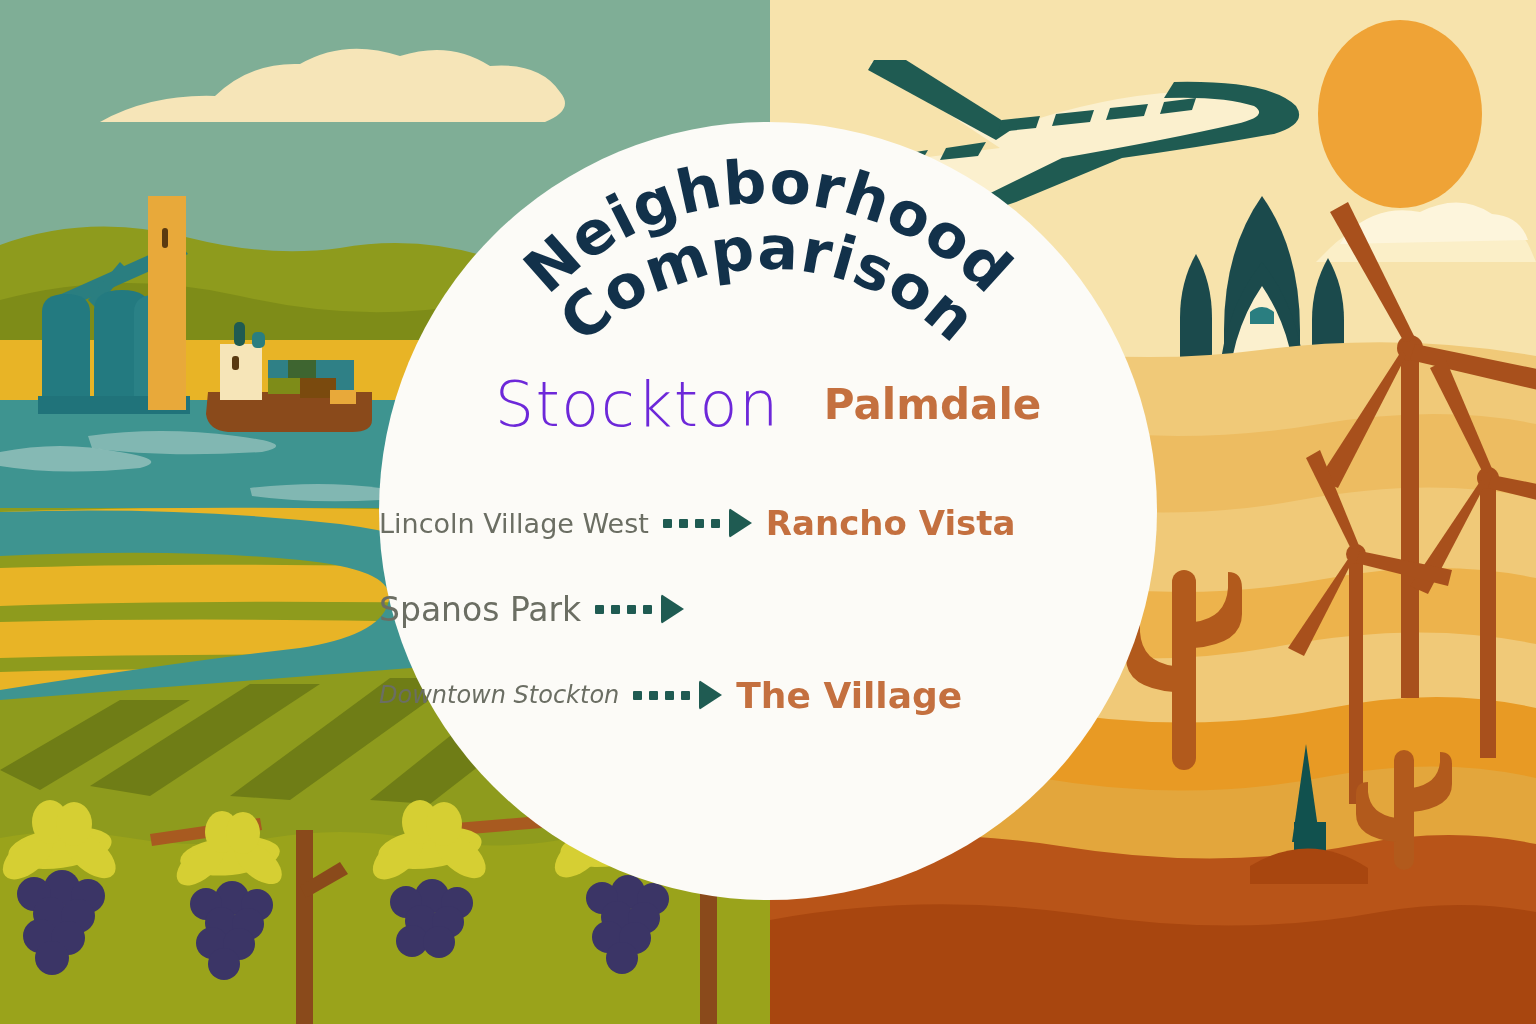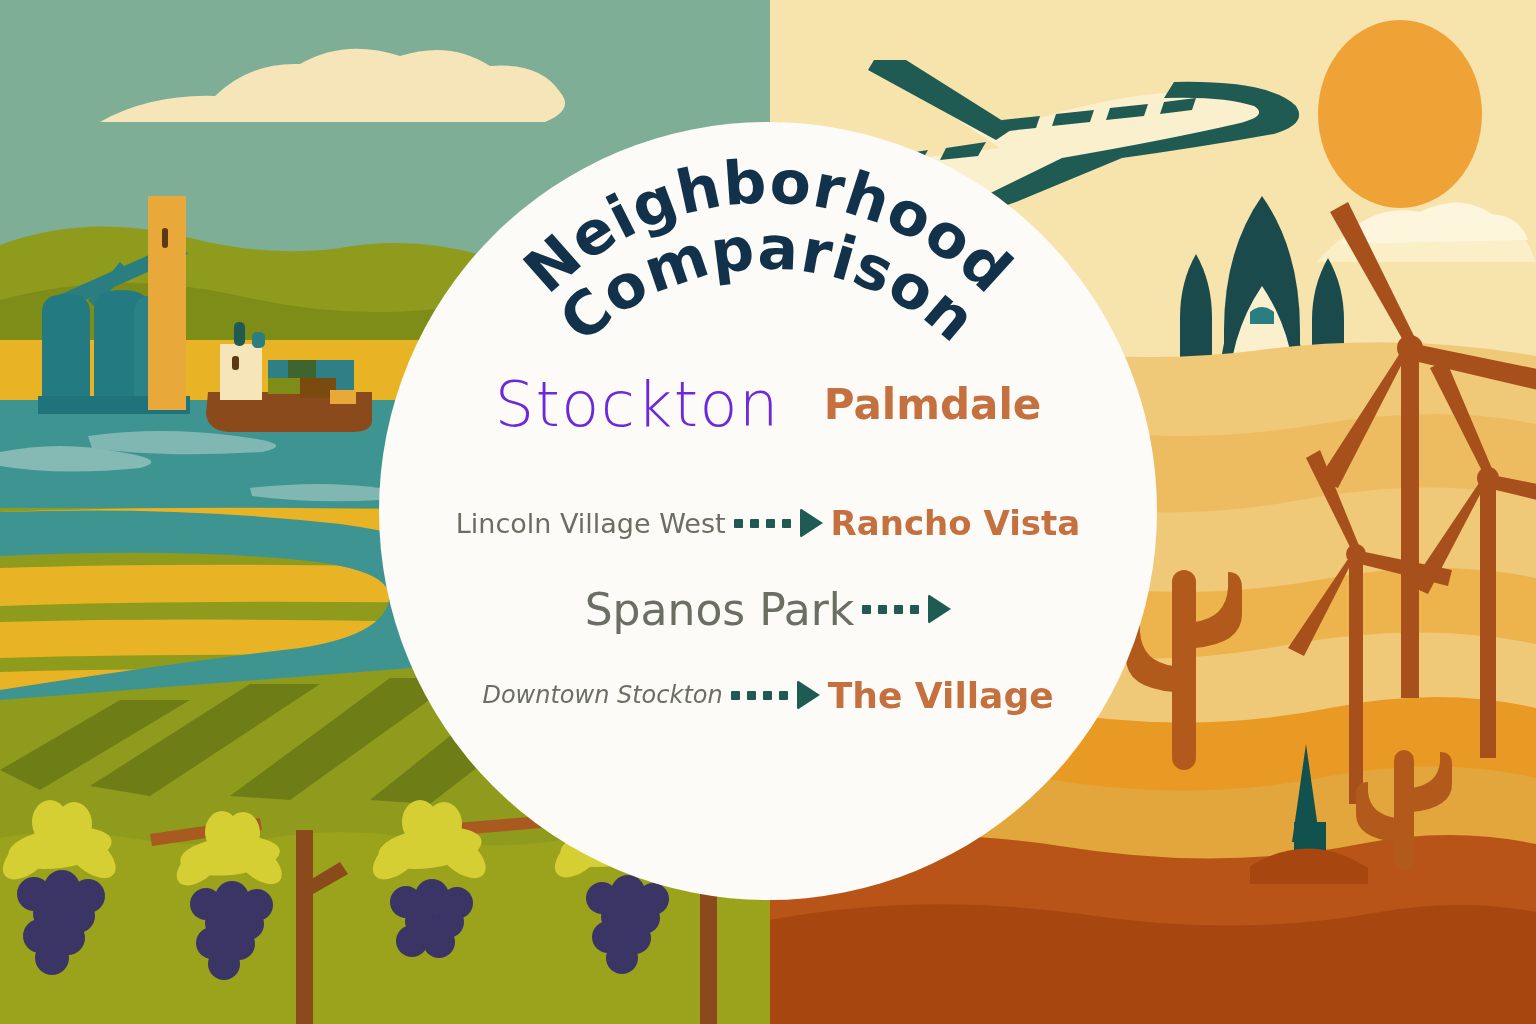--- a/index.html
+++ b/index.html
@@ -35,22 +35,22 @@
   .city-b{
     font-family:"DejaVu Sans", sans-serif;
     font-size:42px;font-weight:700;letter-spacing:0px;
     color:#C4703F;line-height:1;
   }
   .rows{
     position:absolute;left:379px;top:480px;width:778px;
     display:flex;flex-direction:column;gap:0px;
   }
   .row{
-    display:flex;align-items:center;justify-content:center;
-    height:86px;gap:8px;
+    display:flex;align-items:center;
+    height:86px;gap:14px;
   }
   .left-label{
     text-align:right;color:#6B6E63;
     font-family:"DejaVu Sans", sans-serif;
     font-weight:400;white-space:nowrap;
   }
   .right-label{
     text-align:left;color:#C4703F;
     font-family:"DejaVu Sans", sans-serif;
     font-weight:700;white-space:nowrap;
@@ -60,21 +60,21 @@
   .arrowhead{
     width:0;height:0;
     border-top:15px solid transparent;
     border-bottom:15px solid transparent;
     border-left:23px solid #1F5B52;
     margin-left:2px;
     border-radius:3px;
   }
   .r1 .left-label{font-size:27px;}
   .r1 .right-label{font-size:34px;}
-  .r2 .left-label{font-size:44px;}
+  .r2 .left-label{font-size:33px;}
   .r2 .right-label{font-size:26px;}
   .r3 .left-label{font-size:24px;font-style:italic;}
   .r3 .right-label{font-size:36px;}
 </style>
 </head>
 <body>
 
 <div id="stage">
 
   <svg id="bg" viewBox="0 0 1536 1024" width="1536" height="1024">

